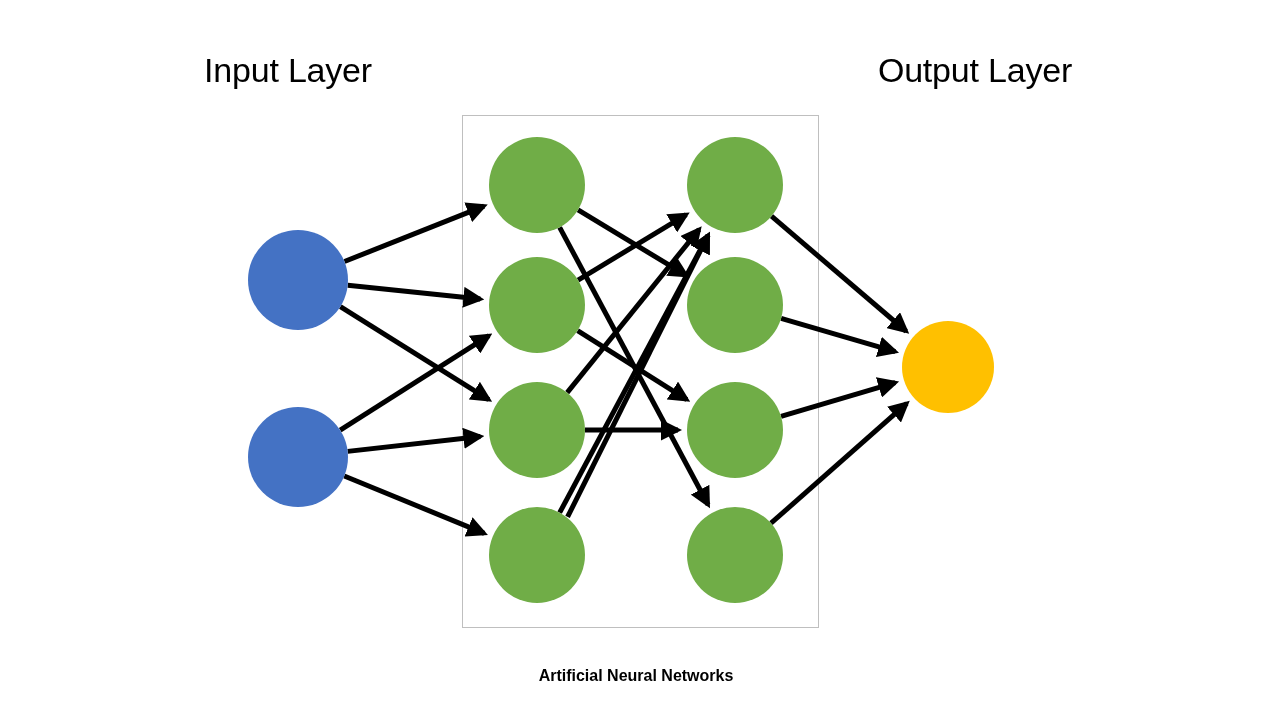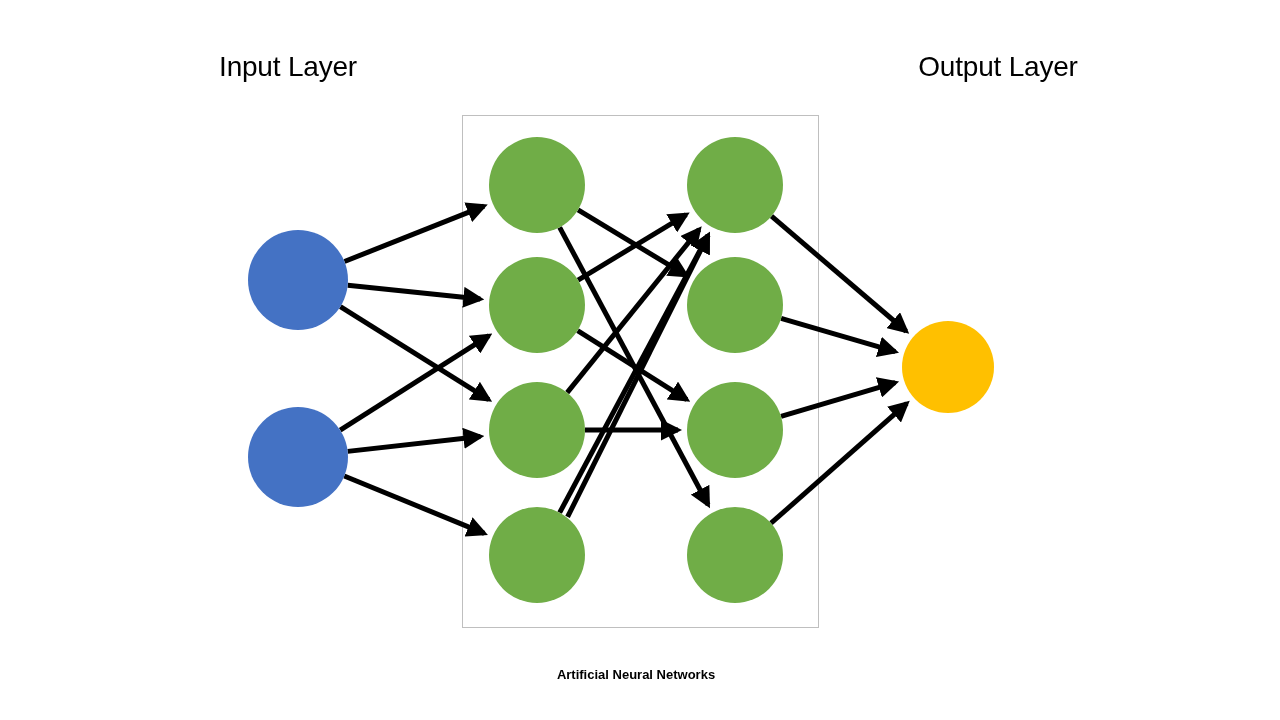--- a/index.html
+++ b/index.html
@@ -25,40 +25,40 @@
     position: absolute;
     top: 0;
     left: 0;
     width: 1280px;
     height: 720px;
     display: block;
   }
   .layer-title {
     position: absolute;
     font-family: "Liberation Sans", sans-serif;
-    font-size: 28px;
+    font-size: 34px;
     font-weight: 400;
     color: #000000;
     white-space: nowrap;
     letter-spacing: -0.2px;
     text-align: center;
     transform: translateX(-50%);
     line-height: 1;
   }
   #title-input  { left: 288px; top: 53px; }
   #title-hidden { left: 640px; top: 53px; }
-  #title-output { left: 975px; top: 53px; margin-left: 23px; }
+  #title-output { left: 975px; top: 53px; }
 
   .figure-caption {
     position: absolute;
     left: 636px;
     top: 668px;
     transform: translateX(-50%);
     font-family: "Liberation Sans", sans-serif;
-    font-size: 13px;
+    font-size: 16px;
     font-weight: bold;
     color: #000000;
     white-space: nowrap;
     line-height: 1;
   }
 </style>
 </head>
 <body>
 
 <div id="diagram-root">

